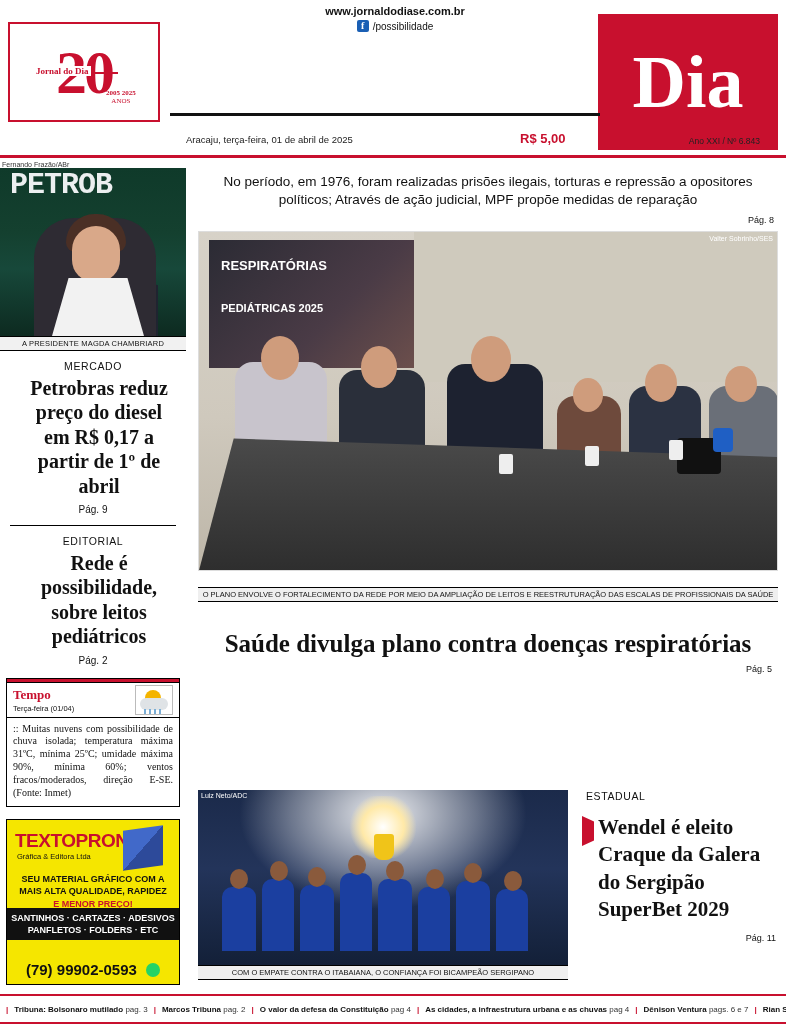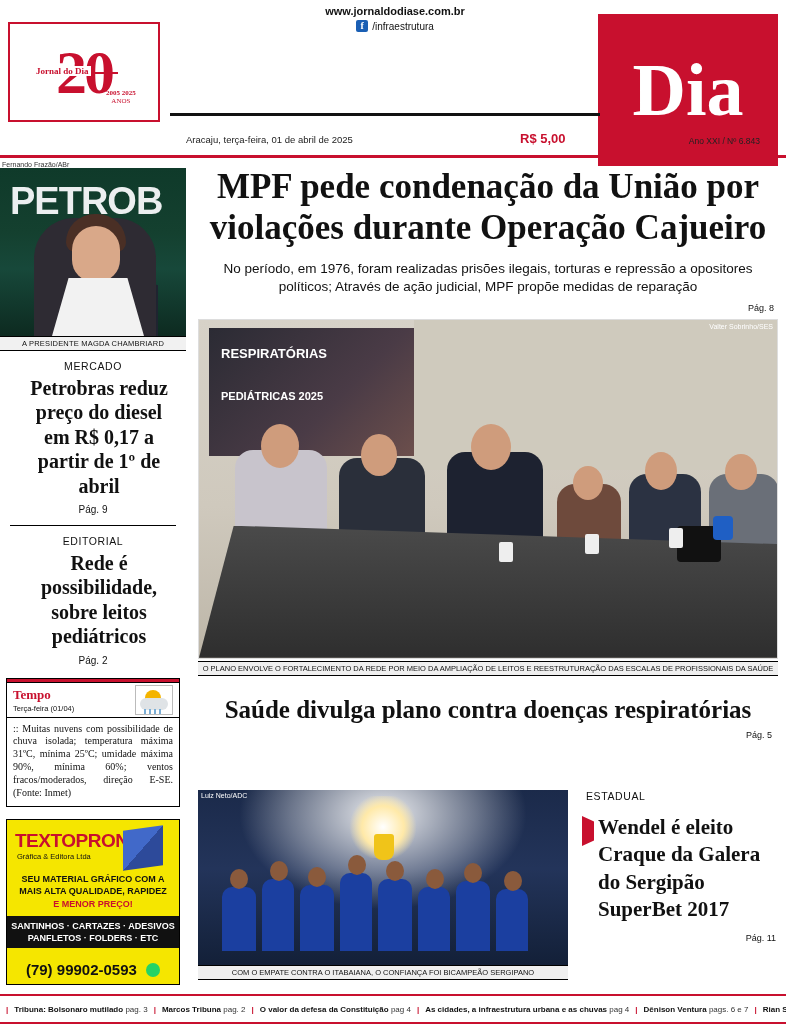--- a/index.html
+++ b/index.html
@@ -54,21 +54,21 @@
     display:inline-block; width: 12px; height: 12px; background:#1a5fb4; color:#fff;
     font-family:"Liberation Serif",serif; font-weight:bold; font-size:10px;
     line-height:12px; text-align:center; border-radius:2px;
   }
   .logo-main {
     position: absolute; left: 170px; top: 30px; width: 430px;
     font-family: "Liberation Serif", serif; font-weight: bold;
     font-size: 66px; letter-spacing: -1px; text-align: center; line-height: 1;
   }
   .logo-red {
-    position: absolute; right: 8px; top: 14px; width: 180px; height: 152px;
+    position: absolute; right: 8px; top: 14px; width: 180px; height: 136px;
     background: #c8102e; color: #fff;
     font-family: "Liberation Serif", serif; font-weight: bold; font-size: 74px;
     display:flex; align-items:center; justify-content:center; line-height: 1;
   }
   .rule-under-logo {
     position:absolute; left:170px; top:113px; width: 430px; border-top: 3px solid #111;
   }
   .dateline {
     position: absolute; left: 186px; top: 134px;
     font-family: "Liberation Sans", sans-serif; font-size: 9.5px; color:#222;
@@ -83,22 +83,22 @@
   }
 
   
   .left-col { position: absolute; left: 0; top: 161px; width: 186px; }
   .credit-tiny { font-family:"Liberation Sans",sans-serif; font-size: 7px; color:#333; padding-left:2px; }
   .photo-petro {
     position: relative; width: 186px; height: 168px; overflow: hidden;
     background: linear-gradient(180deg,#0f3a2a 0%,#14402f 38%,#17483a 60%,#0d2a20 100%);
   }
   .petro-text {
-    position:absolute; left: 10px; top: 12px;
-    font-family:Liberation Sans, sans-serif; font-weight:bold; font-size: 38px;
+    position:absolute; left: 10px; top: 0;
+    font-family:Liberation Mono, monospace; font-weight:bold; font-size: 30px;
     color:#eceff0; letter-spacing:-1px;
   }
   .petro-person {
     position:absolute; left: 34px; bottom: 0; width: 122px; height: 118px;
     background:#2e2b33; border-radius: 40px 40px 0 0;
   }
   .petro-face {
     position:absolute; left: 72px; bottom: 54px; width: 48px; height: 56px;
     background:#d9a889; border-radius: 24px 24px 22px 22px;
   }
@@ -166,21 +166,21 @@
   .ad-cube {
     position:absolute; right:16px; top:8px; width:40px; height:40px;
     background: linear-gradient(135deg,#4169c9 0 50%, #2d4a9a 50% 100%);
     transform: skewY(-8deg);
   }
   .ad-line {
     font-family:"Liberation Sans",sans-serif; font-weight:bold; font-size:9px;
     color:#111; text-align:center; line-height:1.35; padding: 12px 8px 0;
   }
   .ad-strip {
-    position:absolute; left:0; right:0; bottom:36px; background:#111; color:#fff;
+    position:absolute; left:0; right:0; bottom:44px; background:#111; color:#fff;
     font-family:"Liberation Sans",sans-serif; font-weight:bold; font-size:9px;
     text-align:center; padding:4px 0; line-height:1.35;
   }
   .ad-phone {
     position:absolute; left:0; right:0; bottom:6px; text-align:center;
     font-family:"Liberation Sans",sans-serif; font-weight:bold; font-size:15px; color:#111;
   }
   .wa { display:inline-block; width:14px; height:14px; background:#25d366; border-radius:50%;
         vertical-align:-2px; margin-left:5px; }
 
@@ -190,21 +190,21 @@
     font-family:"Liberation Serif",serif; font-weight:bold; font-size: 35px;
     line-height:1.16; text-align:center; padding: 6px 6px 0;
   }
   .lead-sub {
     font-family:"Liberation Sans",sans-serif; font-size: 13.5px; line-height:1.35;
     padding: 12px 8px 0; text-align:center;
   }
   .lead-pag { font-family:"Liberation Sans",sans-serif; font-size:9px; text-align:right; padding: 6px 12px 0; }
 
   .photo-main {
-    position:relative; margin: 6px 8px 2px; height: 340px; overflow:hidden;
+    position:relative; margin: 6px 8px 16px; height: 340px; overflow:hidden;
     border:1px solid #ddd;
     background: linear-gradient(180deg,#d7d2c8 0%, #cfc9bd 55%, #bdb6a8 100%);
   }
   .pm-screen {
     position:absolute; left: 10px; top: 8px; width: 205px; height: 128px;
     background: linear-gradient(135deg,#2b2b34 0%, #4a3b46 60%, #6c4f4c 100%);
   }
   .pm-screen span {
     position:absolute; left:12px; top:18px; color:#fff;
     font-family:"Liberation Sans",sans-serif; font-weight:bold; font-size:13px; line-height:1.2;
@@ -236,21 +236,21 @@
   .pm-credit {
     position:absolute; right: 4px; top: 3px; color:#fff;
     font-family:"Liberation Sans",sans-serif; font-size:7px;
   }
   .photo-cap {
     margin: 0 8px; background:#efefef; border-top:1px solid #000; border-bottom:1px solid #000;
     font-family:"Liberation Sans",sans-serif; font-size:7.5px; text-align:center; padding:2px 0;
   }
   .mid-title {
     font-family:"Liberation Serif",serif; font-weight:bold; font-size: 25px;
-    text-align:center; padding: 20px 8px 0;
+    text-align:center; padding: 28px 8px 0;
   }
   .mid-pag { font-family:"Liberation Sans",sans-serif; font-size:9px; text-align:right; padding: 6px 14px 0; }
 
   
   .bottom-wrap { position:absolute; left: 190px; top: 790px; width: 596px; }
   .bottom-photo {
     position:absolute; left: 8px; top: 0; width: 370px; height: 175px; overflow:hidden;
     background: linear-gradient(180deg,#1b2a4a 0%, #23345a 45%, #132038 100%);
   }
   .bp-credit { position:absolute; left:3px; top:2px; color:#fff;
@@ -309,21 +309,21 @@
       <div class="anniv-years">
         <b>2005
 2025</b>
         <span>ANOS</span>
       </div>
     </div>
 
     <div class="site-line">www.jornaldodiase.com.br</div>
     <div class="fb-line">
       <span class="fb-badge">f</span>
-      <span>/infraestrutura</span>
+      <span>/possibilidade</span>
     </div>
 
     <div class="logo-red">Dia</div>
     <div class="rule-under-logo"></div>
     <div class="dateline">Aracaju, terça-feira, 01 de abril  de  2025</div>
     <div class="price">R$ 5,00</div>
     <div class="edition">Ano XXI / Nº 6.843</div>
   </div>
 
   <div class="left-col">
@@ -376,21 +376,20 @@
       </div>
       <div class="ad-phone">
         <span>(79)</span>
         <span>99902-0593</span>
         <span class="wa"></span>
       </div>
     </div>
   </div>
 
   <div class="main-col">
-    <div class="lead-title">MPF pede condenação da União por violações durante Operação Cajueiro</div>
     <div class="lead-sub">No período, em 1976, foram realizadas prisões ilegais, torturas e repressão a opositores políticos; Através de ação judicial, MPF propõe medidas de reparação</div>
     <div class="lead-pag">Pág.  8</div>
 
     <div class="photo-main">
       <div class="pm-wall"></div>
       <div class="pm-screen">
         <span>RESPIRATÓRIAS</span>
         <span class="sml">PEDIÁTRICAS 2025</span>
       </div>
       <div class="pm-p p1"></div>
@@ -441,21 +440,21 @@
       <div class="bp-head" style="left:266px; bottom:82px; width:18px; height:20px;"></div>
       <div class="bp-head" style="left:306px; bottom:74px; width:18px; height:20px;"></div>
       <div class="bp-credit">Luiz Neto/ADC</div>
     </div>
     <div class="bottom-cap">COM O EMPATE CONTRA O ITABAIANA, O CONFIANÇA FOI BICAMPEÃO SERGIPANO</div>
 
     <div class="bottom-right">
       <div class="br-hat">ESTADUAL</div>
       <div class="br-title">
         <span class="br-mark"></span>
-        <span>Wendel é eleito Craque da Galera do Sergipão SuperBet 2017</span>
+        <span>Wendel é eleito Craque da Galera do Sergipão SuperBet 2029</span>
       </div>
       <div class="br-pag">Pág.  11</div>
     </div>
   </div>
 
   <div class="footer">
     <span class="sep">|</span>
     <span class="it">
       <b>Tribuna: Bolsonaro mutilado</b>
       <i>pag. 3</i>

